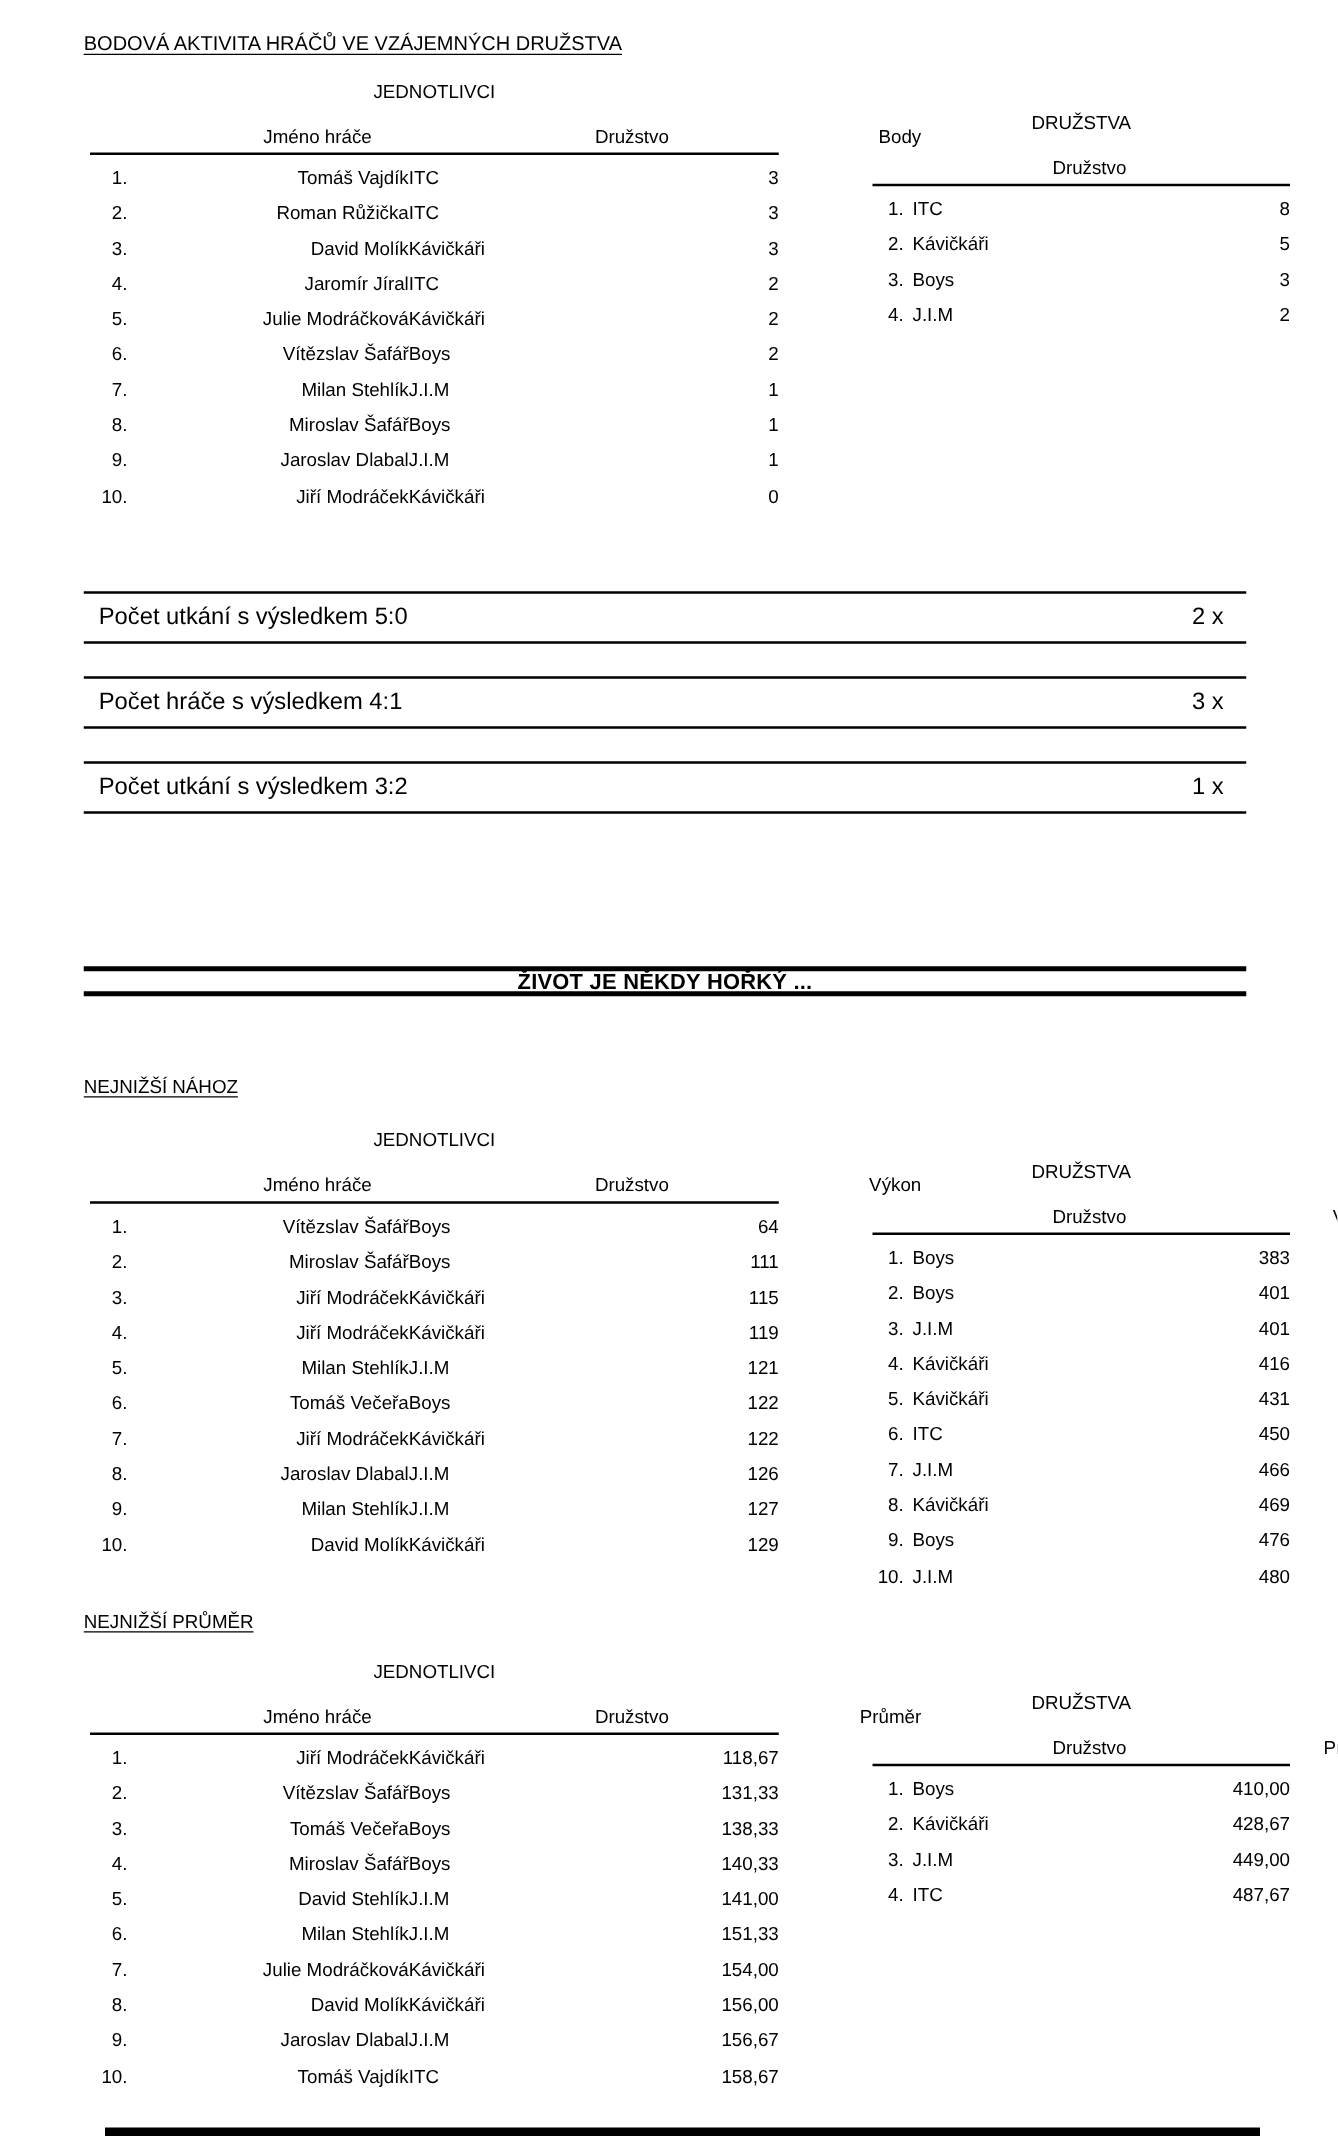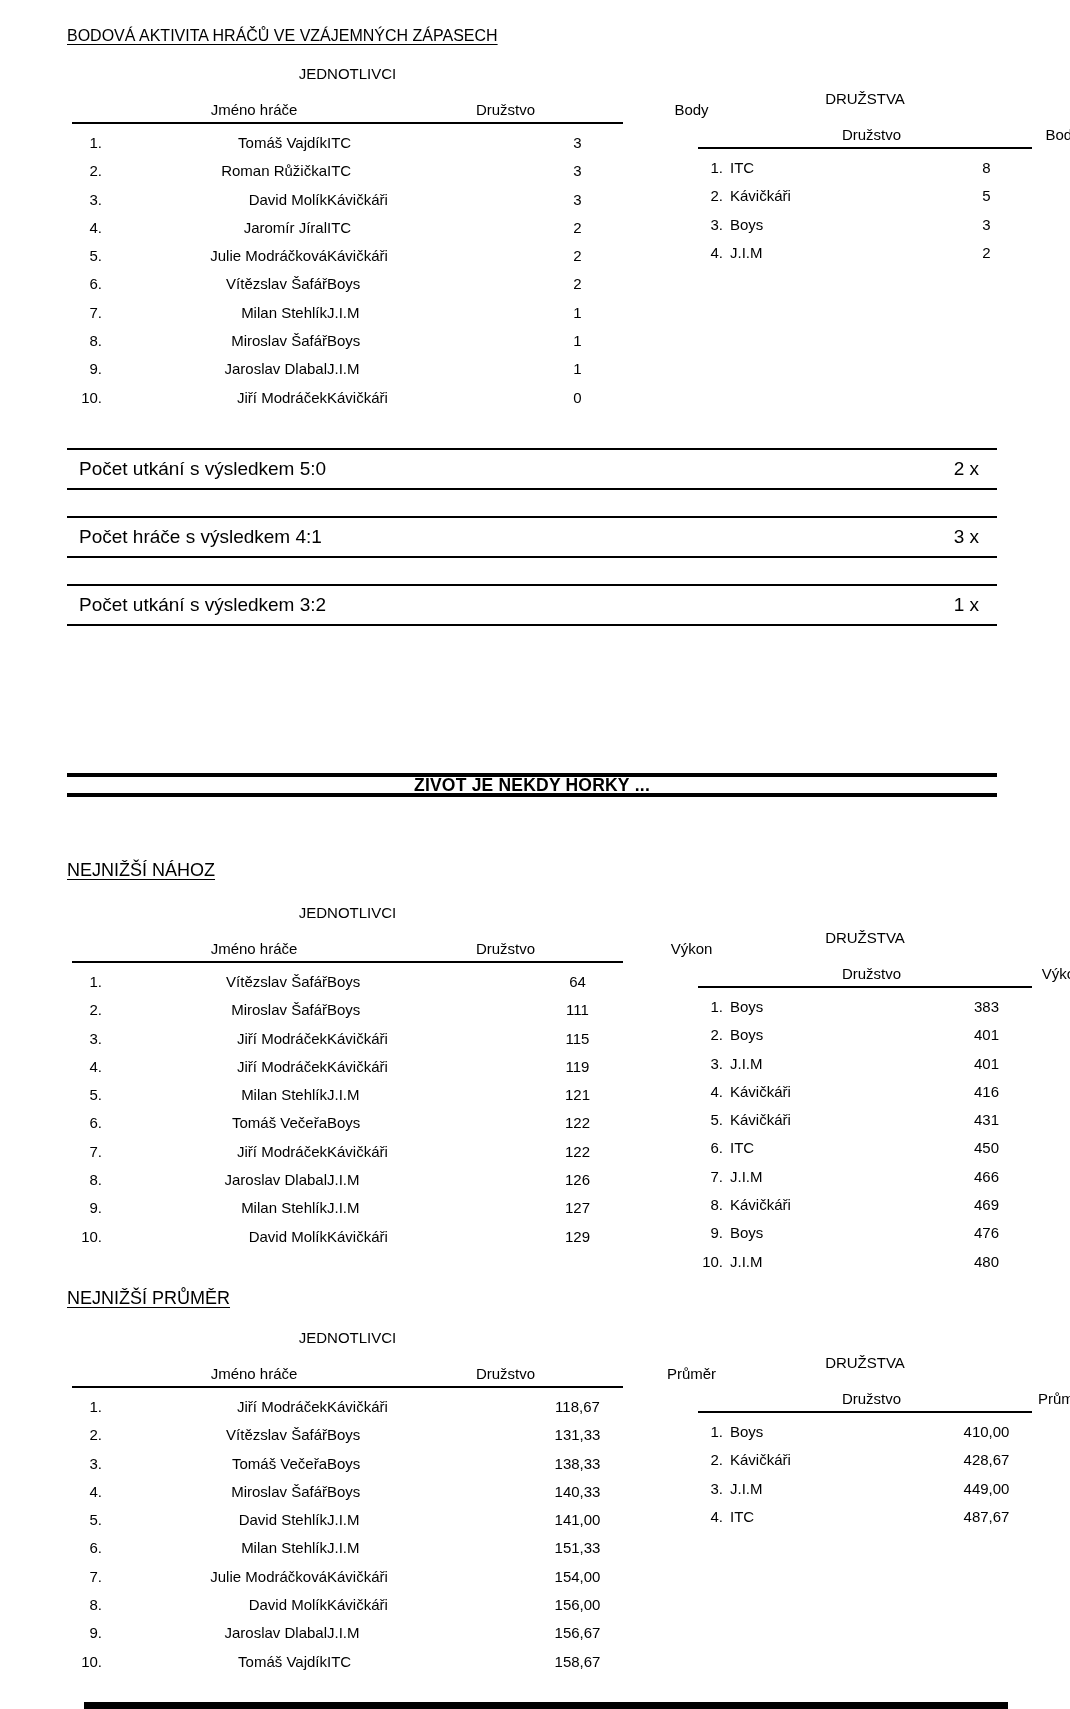--- a/index.html
+++ b/index.html
@@ -14,21 +14,21 @@
   
   .doc-title{
     position:absolute;left:67px;top:26px;
     font-size:16px;line-height:19px;
     text-decoration:underline;
     text-underline-offset:3px;
     white-space:nowrap;
   }
   .sec-heading{
     position:absolute;left:67px;
-    font-size:18px;line-height:18px;
+    font-size:15px;line-height:18px;
     text-decoration:underline;
     text-underline-offset:3px;
     white-space:nowrap;
   }
   
   .tbl{position:absolute;}
   .tbl.left{left:72px;width:551px;}
   .tbl.right{left:698px;width:334px;margin-top:25px;}
   .caption{
     height:28px;line-height:28px;
@@ -41,24 +41,24 @@
     font-size:15px;line-height:15px;gap:38px;
   }
   .t4{display:grid;grid-template-columns:33px 222px 205px 91px;}
   .t3{display:grid;grid-template-columns:28px 215px 91px;}
   .rows{padding-top:5px;}
   .row{height:28.3px;line-height:28.3px;font-size:15px;}
   .c-rank{text-align:right;padding-right:3px;}
   .c-name{text-align:right;padding-left:2px;white-space:nowrap;}
   .c-team{text-align:left;white-space:nowrap;}
   .t3 .c-team{padding-left:4px;}
-  .c-val{text-align:center;white-space:nowrap;}
+  .c-val{text-align:right;white-space:nowrap;}
   .hdr .c-name,.hdr .c-team{text-align:center;padding-left:0;}
   
-  .banners{position:absolute;left:67px;top:448px;width:930px;}
+  .banners{position:absolute;left:67px;top:473px;width:930px;}
   .banner{
     box-sizing:border-box;height:42px;margin-bottom:26px;
     border-top:2px solid #000;border-bottom:2px solid #000;
     display:flex;align-items:center;justify-content:space-between;
     font-size:19px;
   }
   .banner .b-label{padding-left:12px;white-space:nowrap;}
   .banner .b-value{padding-right:18px;white-space:nowrap;}
   
   .divider{
@@ -73,21 +73,21 @@
   .bottom-line{
     position:absolute;left:84px;top:1702px;width:924px;height:7px;
     background:#000;
   }
 </style>
 </head>
 <body>
 
 <div class="page">
 
-  <div class="doc-title">BODOVÁ AKTIVITA HRÁČŮ VE VZÁJEMNÝCH ZÁPASECH</div>
+  <div class="doc-title">BODOVÁ AKTIVITA HRÁČŮ VE VZÁJEMNÝCH DRUŽSTVA</div>
 
   <div class="tbl left" style="top:60px">
     <div class="caption">JEDNOTLIVCI</div>
     <div class="hdr t4">
       <span class="c-rank"></span>
       <span class="c-name">Jméno hráče</span>
       <span class="c-team">Družstvo</span>
       <span class="c-val">Body</span>
     </div>
     <div class="rows">

